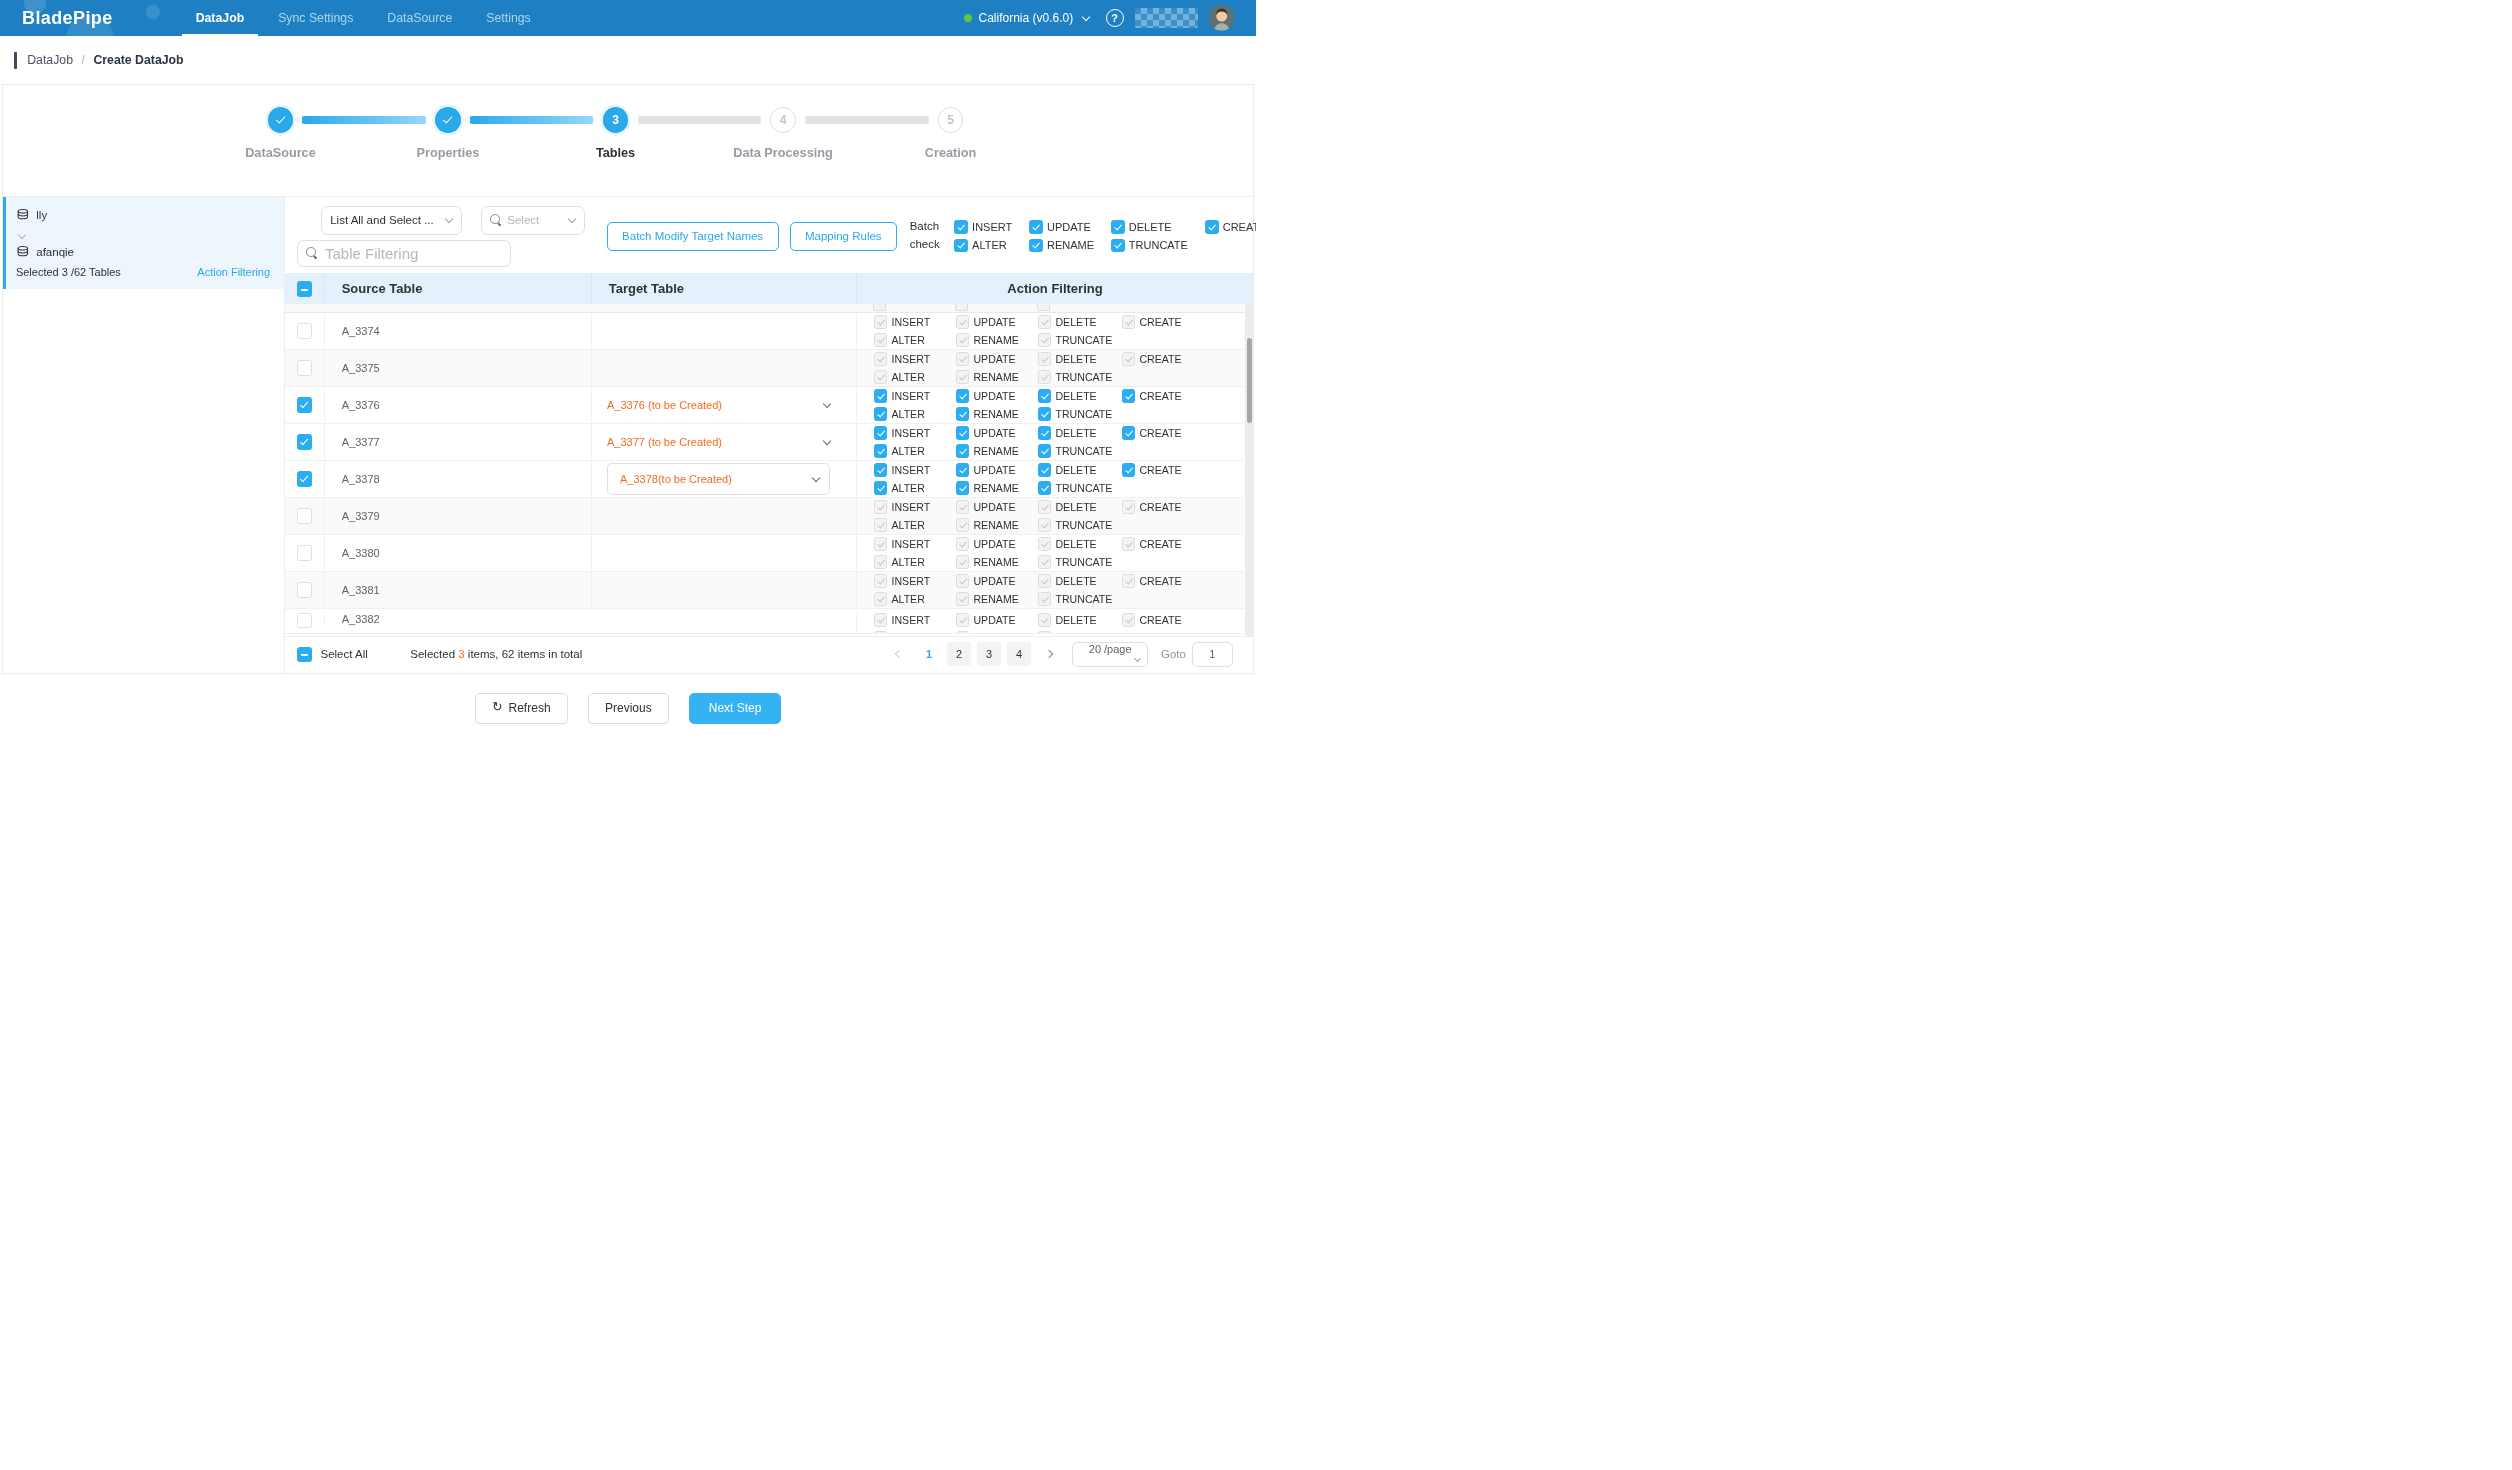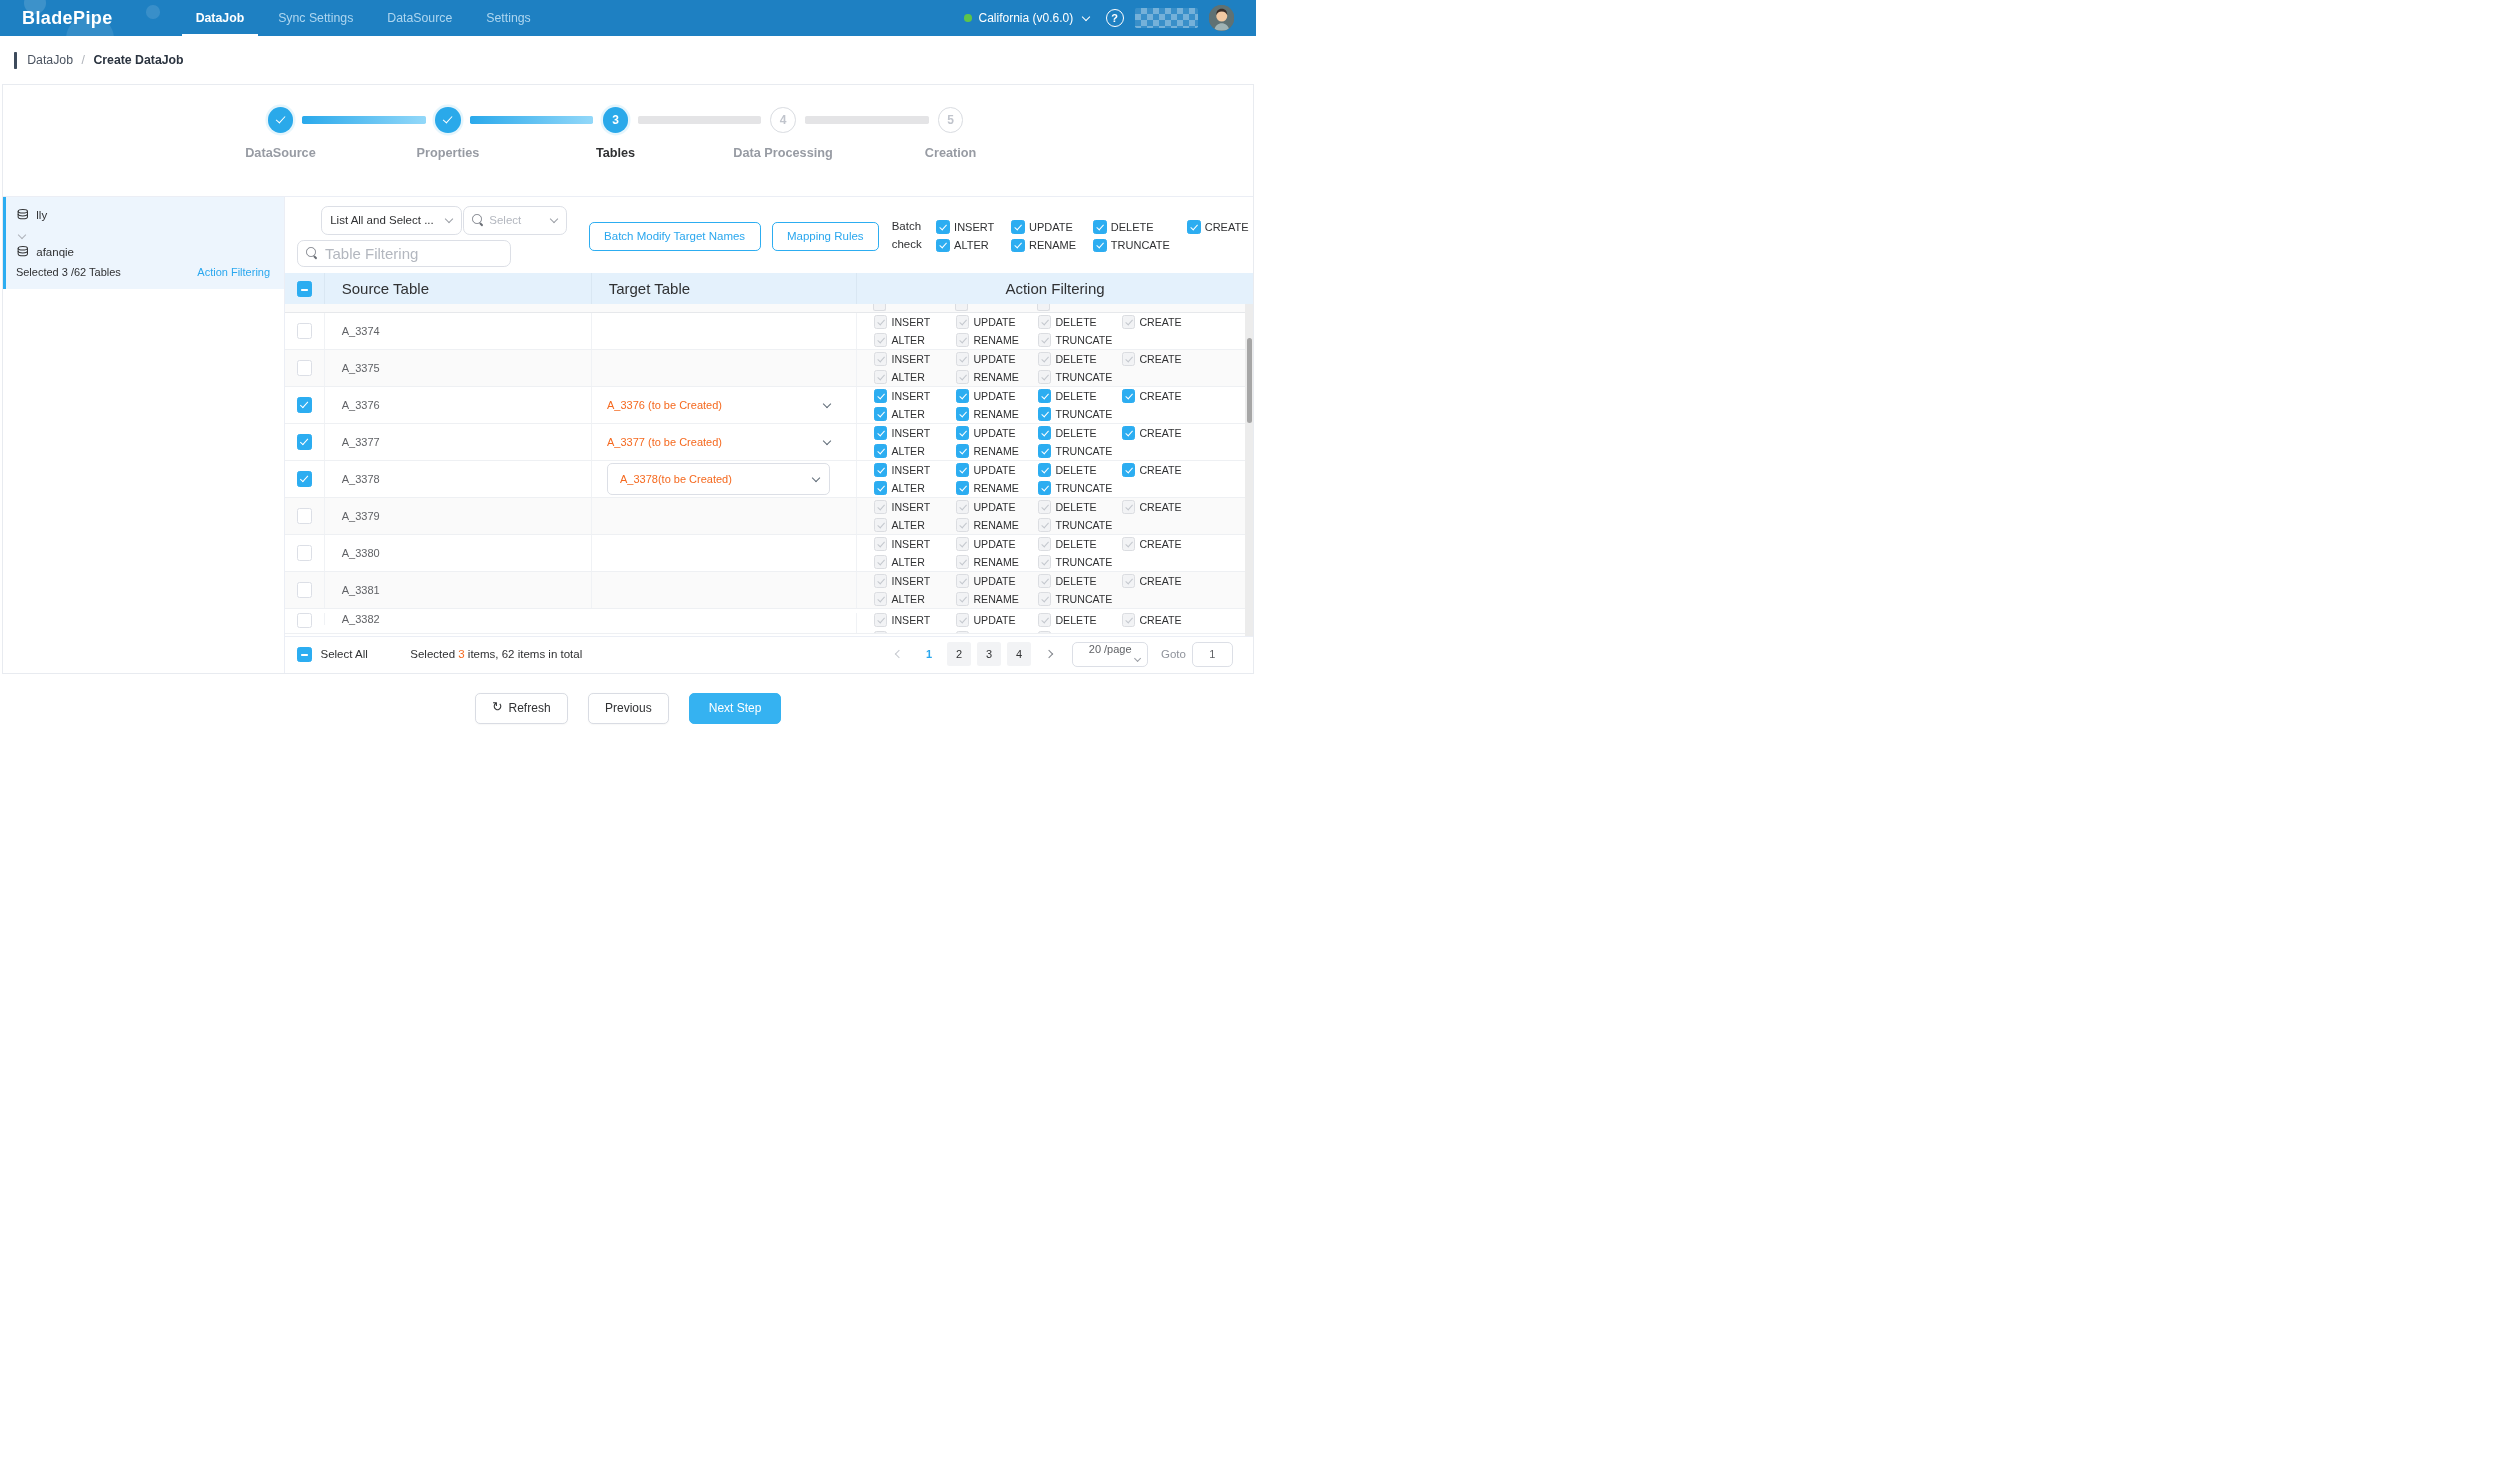--- a/index.html
+++ b/index.html
@@ -83,21 +83,21 @@
   .pair-chev{color:#aeb2b9;margin:1.7px 0 1.7px 3.4px;}
   .pair-chev .chev{border-width:0 1.2px 1.2px 0;}
   .sel-line{display:flex;align-items:center;justify-content:space-between;margin-top:5.1px;font-size:11px;color:var(--text);}
   .af-link{color:var(--link);cursor:pointer;font-size:11px;}
 
   .main{flex:1;min-width:0;display:flex;flex-direction:column;}
 
   
   .toolbar{display:flex;align-items:center;padding:8.5px 0 6.8px 12px;}
   .tb-left{display:flex;flex-direction:column;gap:5.1px;}
-  .tb-row1{display:flex;gap:1px;padding-left:24px;}
+  .tb-row1{display:flex;gap:19px;padding-left:24px;}
   .select-box{height:29px;border:0.8px solid var(--border);border-radius:6.8px;background:#fff;display:flex;align-items:center;padding:0 8.5px;gap:5.1px;cursor:pointer;font-size:11.5px;color:var(--text);}
   .select-box .chev{color:#9b9fa6;margin-top:-2.5px;margin-left:auto;}
   .sel-list{width:141px;}
   .sel-pick{width:104px;color:var(--placeholder);}
   .search-ico{position:relative;width:12px;height:12px;flex:none;}
   .search-ico::before{content:'';position:absolute;left:0;top:0;width:7.6px;height:7.6px;border:1.4px solid #6b6f76;border-radius:50%;}
   .search-ico::after{content:'';position:absolute;left:8px;top:8px;width:4.2px;height:1.5px;background:#6b6f76;transform:rotate(45deg);transform-origin:left center;border-radius:0.8px;}
   .sel-pick .search-ico::before,.filter-input .search-ico::before{border-color:#80848c;}
   .filter-input{width:214px;height:27px;border:0.8px solid var(--border);border-radius:6.8px;display:flex;align-items:center;gap:6.8px;padding:0 8.5px;}
   .filter-input input{border:none;outline:none;flex:1;font-size:15px;font-family:inherit;color:var(--text);background:transparent;}
@@ -115,21 +115,21 @@
   .cb-checked{background:var(--accent);border-color:var(--accent);}
   .cb-checked::after{content:'';position:absolute;left:4.7px;top:2.1px;width:3.4px;height:7.2px;border:solid #fff;border-width:0 1.7px 1.7px 0;transform:rotate(42deg);}
   .cb.sm.cb-checked::after{left:4.2px;top:1.7px;width:3px;height:6.4px;}
   .cb-dis{background:#f2f3f5;border-color:#dbdde1;}
   .cb-dis::after{content:'';position:absolute;left:4.2px;top:1.7px;width:3px;height:6.4px;border:solid #c3c7cd;border-width:0 1.3px 1.3px 0;transform:rotate(42deg);}
   .cb-ind{background:var(--accent);border-color:var(--accent);}
   .cb-ind::after{content:'';position:absolute;left:3px;right:3px;top:6.4px;height:2.2px;background:#fff;border-radius:0.8px;}
   .cb-empty{background:#fff;}
 
   
-  .thead{height:31px;background:var(--header-bg);display:grid;grid-template-columns:39px 267px 265px 1fr;align-items:center;font-weight:normal;font-size:15px;color:var(--text);}
+  .thead{height:31px;background:var(--header-bg);display:grid;grid-template-columns:39px 267px 265px 1fr;align-items:center;font-weight:bold;font-size:13px;color:var(--text);}
   .thead .hcell{padding-left:17px;height:100%;display:flex;align-items:center;border-left:0.8px solid #d9e7f3;}
   .thead .hsel{display:flex;align-items:center;justify-content:center;border-left:none;height:100%;}
   .thead .hact{justify-content:center;padding-left:0;}
   .tbody{position:relative;height:333px;overflow:hidden;border-bottom:0.8px solid var(--line);}
   .sliver{height:8.5px;background:var(--row-alt);border-bottom:0.8px solid #e6e8eb;display:grid;grid-template-columns:39px 267px 265px 1fr;overflow:hidden;}
   .sliver-act{display:grid;grid-template-columns:82px 82px 84px auto;padding-left:17px;align-items:end;}
   .half-cb{width:13.6px;height:6.8px;background:#f2f3f5;border:0.8px solid #dbdde1;border-top:none;border-radius:0 0 2.5px 2.5px;margin-bottom:0.8px;}
   .trow{display:grid;grid-template-columns:39px 267px 265px 1fr;align-items:center;height:37px;border-bottom:0.8px solid #eef0f3;background:#fff;}
   .trow.alt{background:var(--row-alt);}
   .trow.clipped{height:25.5px;overflow:hidden;align-items:start;padding-top:4.2px;}

